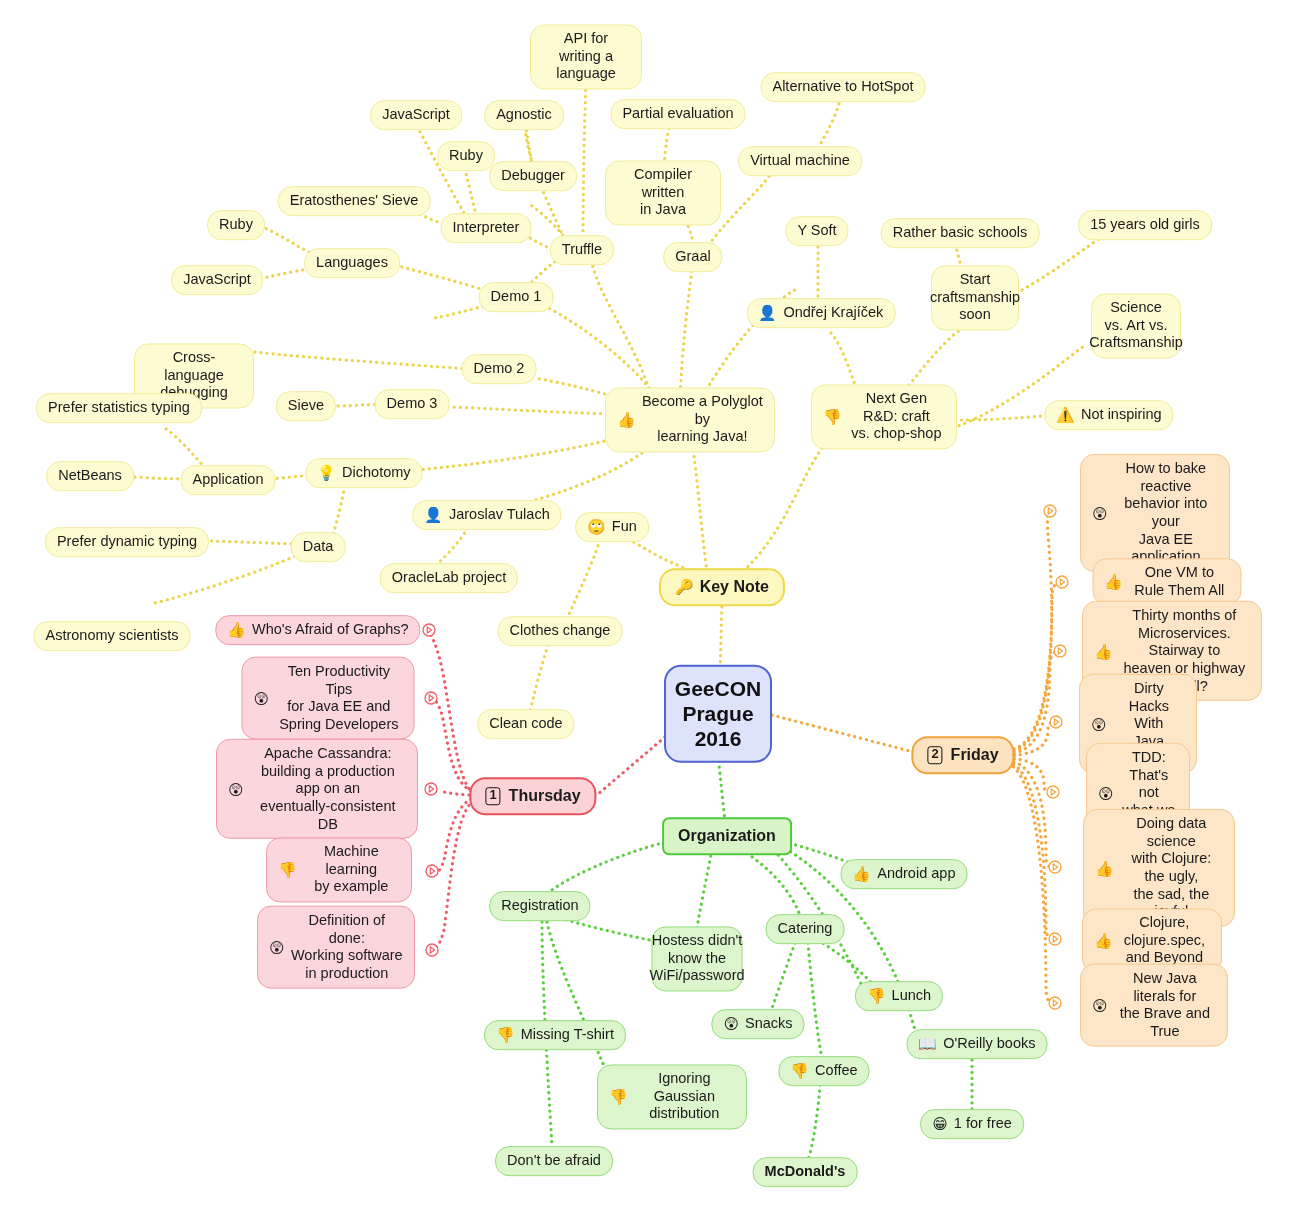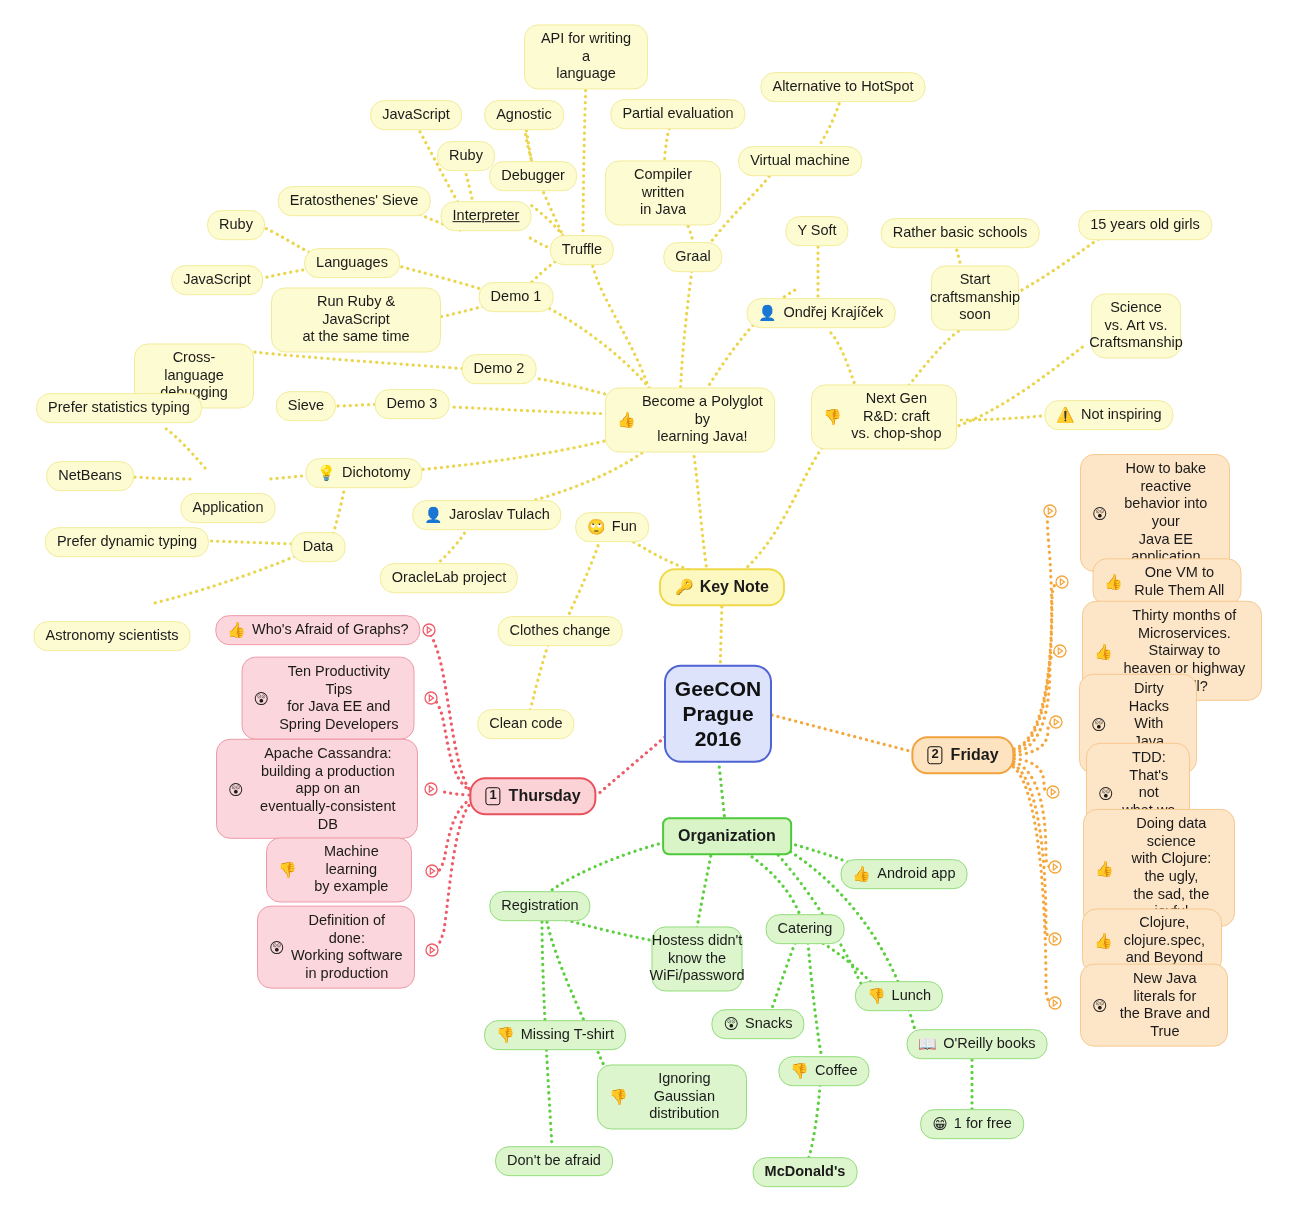--- a/index.html
+++ b/index.html
@@ -246,31 +246,31 @@
   <div class="node t-yellow" style="left:612px;top:527px;">
     <span class="ico">🙄</span>
     <span class="lbl">Fun</span>
   </div>
   <div class="node t-yellow" style="left:582px;top:250px;">
     <span class="lbl">Truffle</span>
   </div>
   <div class="node t-yellow" style="left:693px;top:257px;">
     <span class="lbl">Graal</span>
   </div>
-  <div class="node t-yellow" style="left:586px;top:57px;width:124px;">
+  <div class="node t-yellow" style="left:586px;top:57px;width:112px;">
     <span class="lbl">API for writing a
 language</span>
   </div>
   <div class="node t-yellow" style="left:524px;top:115px;">
     <span class="lbl">Agnostic</span>
   </div>
   <div class="node t-yellow" style="left:533px;top:176px;">
     <span class="lbl">Debugger</span>
   </div>
-  <div class="node t-yellow" style="left:486px;top:216px;text-decoration:underline;">
+  <div class="node t-yellow" style="left:486px;top:228px;">
     <span class="lbl">Interpreter</span>
   </div>
   <div class="node t-yellow" style="left:416px;top:115px;">
     <span class="lbl">JavaScript</span>
   </div>
   <div class="node t-yellow" style="left:466px;top:156px;">
     <span class="lbl">Ruby</span>
   </div>
   <div class="node t-yellow" style="left:354px;top:201px;">
     <span class="lbl">Eratosthenes' Sieve</span>
@@ -299,36 +299,32 @@
   </div>
   <div class="node t-yellow" style="left:352px;top:263px;">
     <span class="lbl">Languages</span>
   </div>
   <div class="node t-yellow" style="left:236px;top:225px;">
     <span class="lbl">Ruby</span>
   </div>
   <div class="node t-yellow" style="left:217px;top:280px;">
     <span class="lbl">JavaScript</span>
   </div>
-  <div class="node t-yellow" style="left:356px;top:320px;width:170px;">
-    <span class="lbl">Run Ruby &amp; JavaScript
-at the same time</span>
-  </div>
   <div class="node t-yellow" style="left:194px;top:351px;width:120px;margin-top:25px;">
     <span class="lbl">Cross-language
 debugging</span>
   </div>
   <div class="node t-yellow" style="left:306px;top:406px;">
     <span class="lbl">Sieve</span>
   </div>
   <div class="node t-yellow" style="left:364px;top:473px;">
     <span class="ico">💡</span>
     <span class="lbl">Dichotomy</span>
   </div>
-  <div class="node t-yellow" style="left:228px;top:508px;">
+  <div class="node t-yellow" style="left:228px;top:480px;">
     <span class="lbl">Application</span>
   </div>
   <div class="node t-yellow" style="left:90px;top:476px;">
     <span class="lbl">NetBeans</span>
   </div>
   <div class="node t-yellow" style="left:119px;top:408px;">
     <span class="lbl">Prefer statistics typing</span>
   </div>
   <div class="node t-yellow" style="left:318px;top:547px;">
     <span class="lbl">Data</span>

